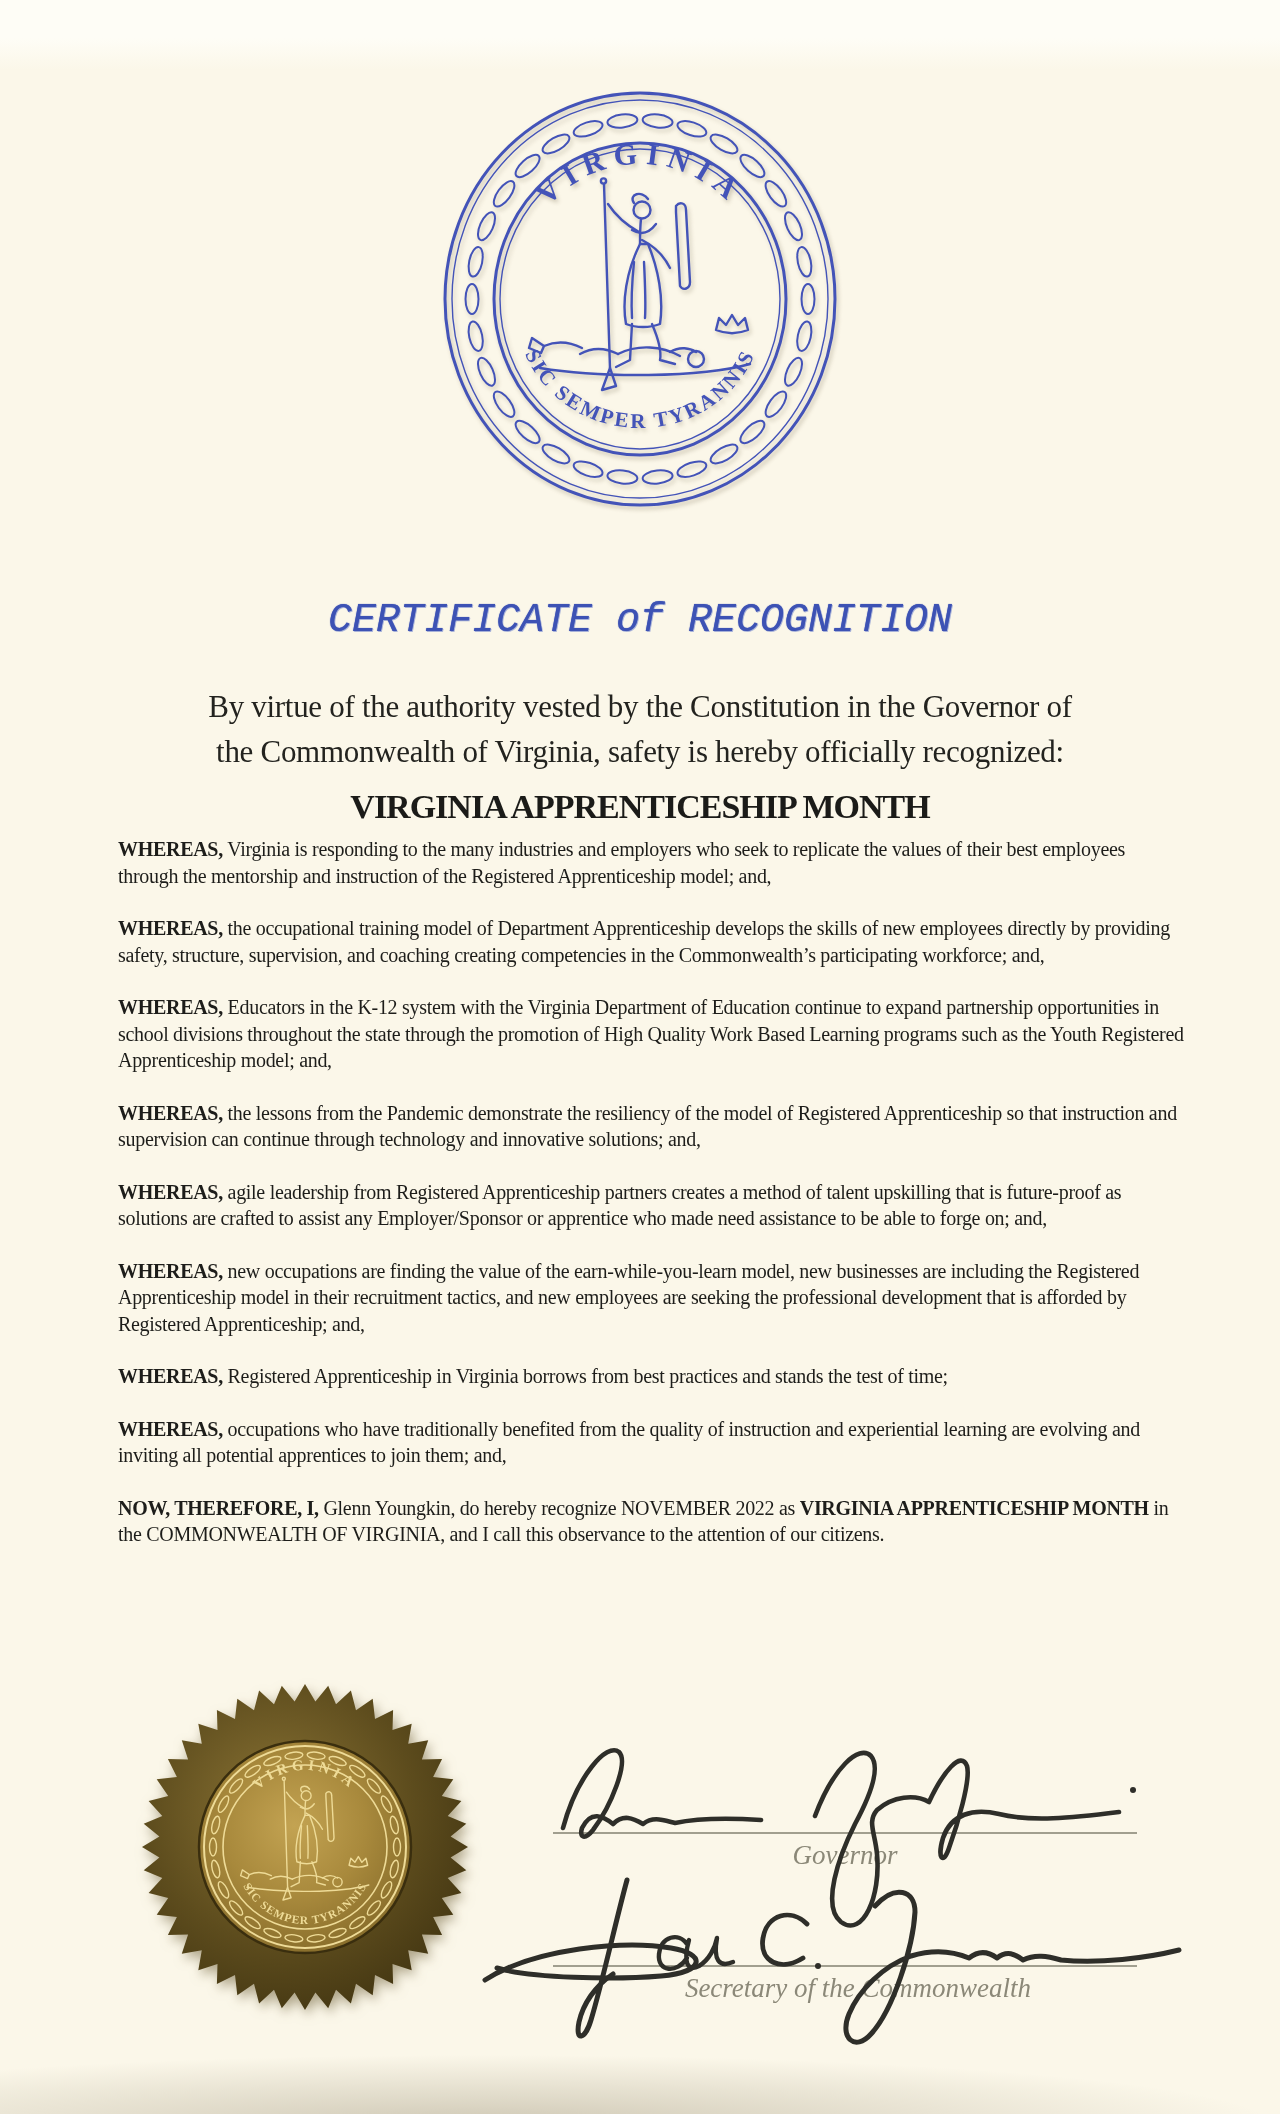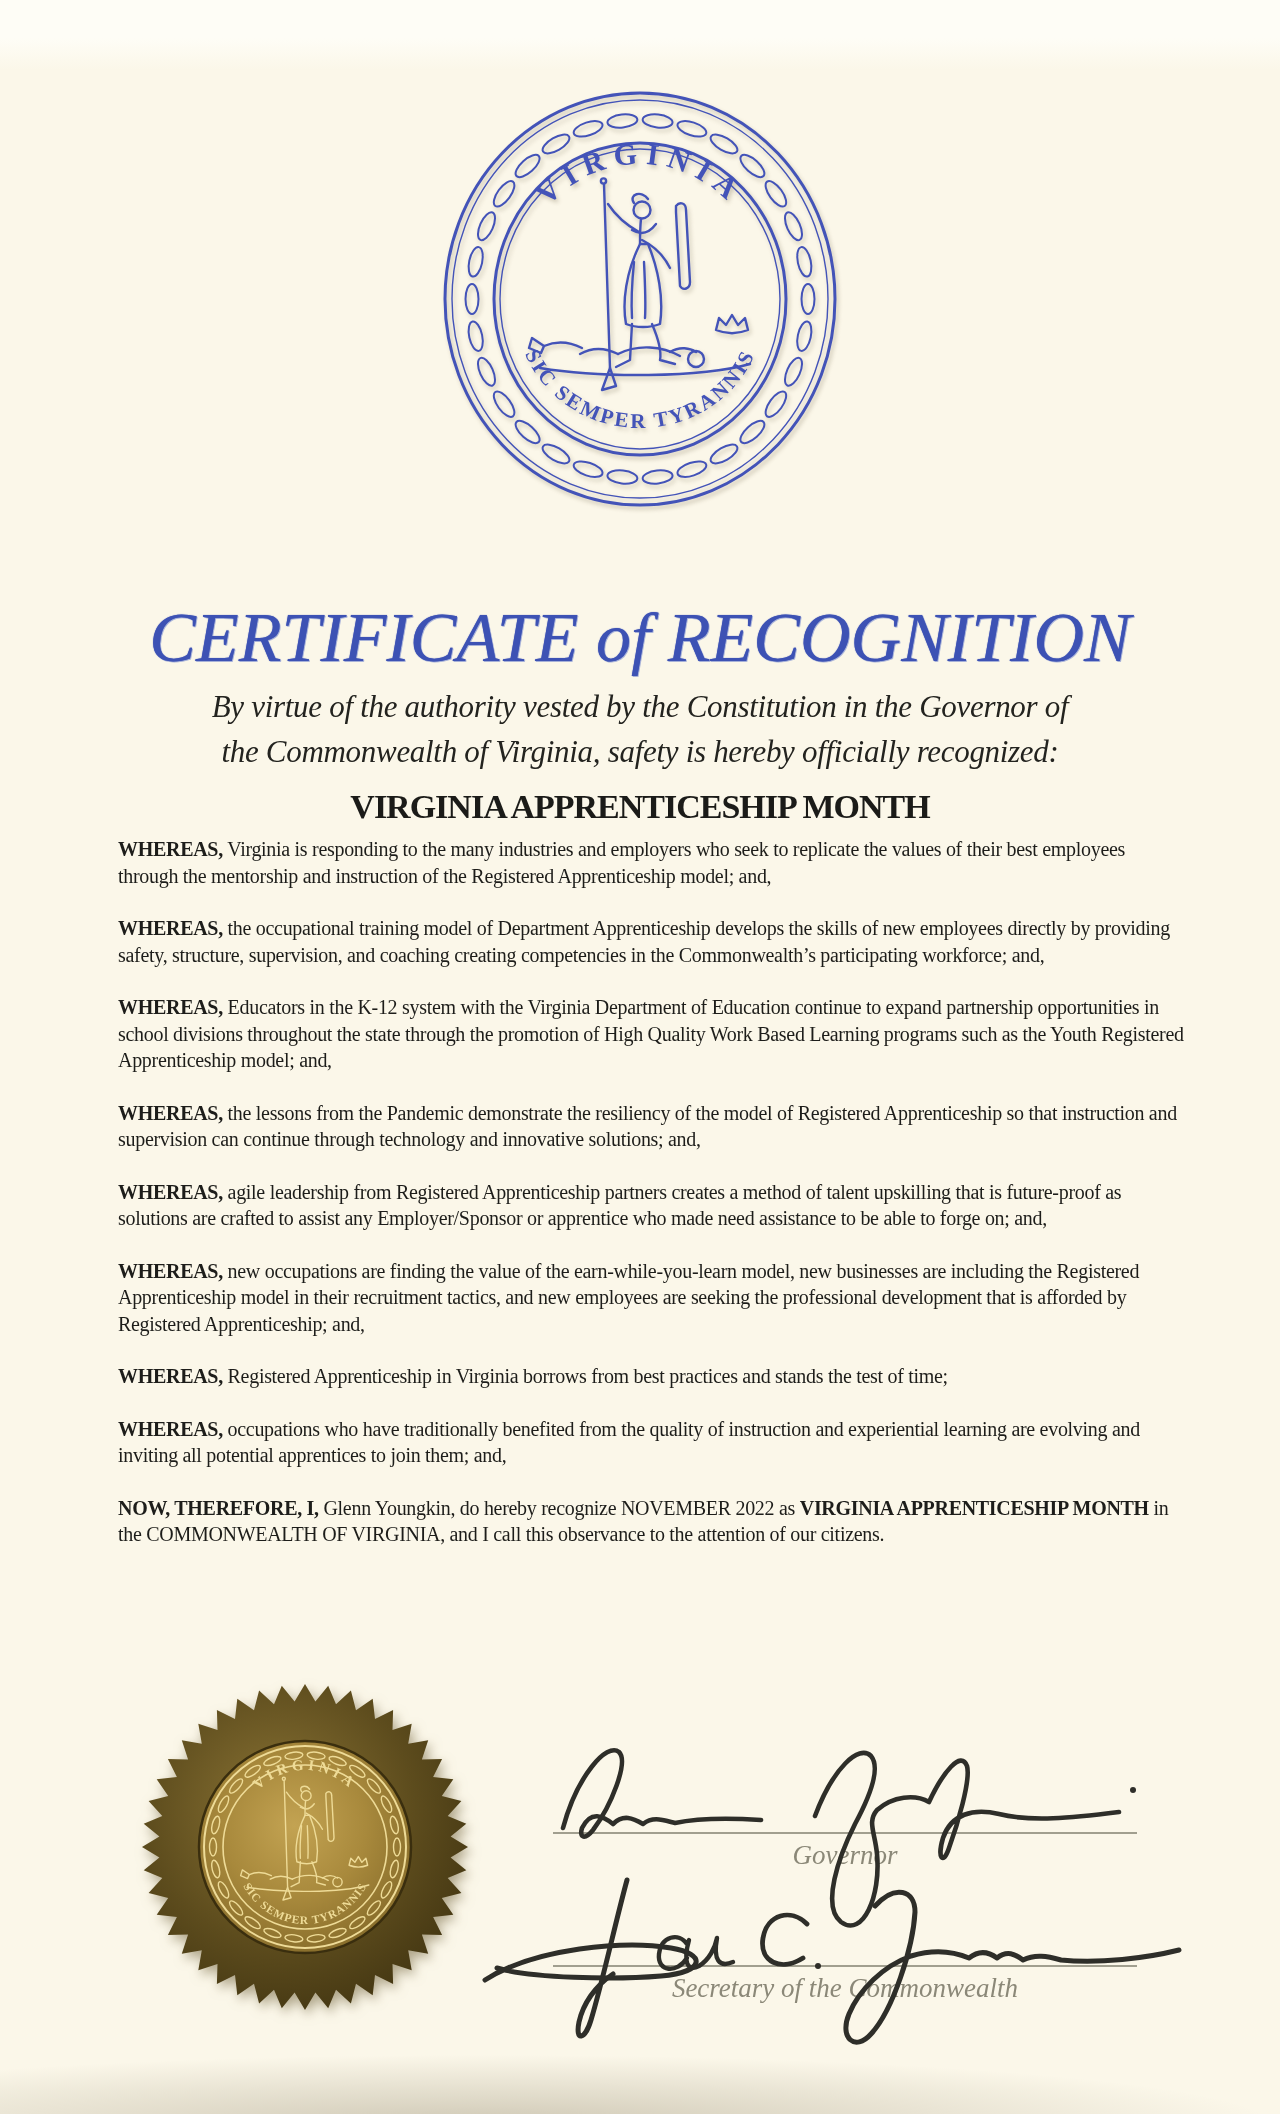--- a/index.html
+++ b/index.html
@@ -5,25 +5,25 @@
   html,body{margin:0;padding:0;}
   body{font-family:"Liberation Serif",serif;background:#e8e4d8;}
   #page{position:relative;width:1280px;height:2114px;margin:0 auto;overflow:hidden;
         background:linear-gradient(#fefdf6 0px,#fefdf6 38px,#fbf7e9 70px,#fbf7e9 100%);}
   
   .seal-blue{position:absolute;left:434px;top:84px;width:412px;height:430px;
              color:#4353b8;filter:drop-shadow(2px 3px 2px rgba(150,140,115,.45));}
   .seal-blue text{fill:currentColor;font-family:"Liberation Serif",serif;font-weight:bold;}
   
   .cert-title{position:absolute;left:0;top:598px;width:1280px;text-align:center;
-              font-family:Liberation Serif, serif;font-style:italic;font-size:70px;
+              font-family:Liberation Mono, monospace;font-style:italic;font-size:40px;
               color:#3d52b4;letter-spacing:0px;text-shadow:0 0 1px #3d52b4,1px 1px 0 rgba(120,140,210,.55);
               white-space:nowrap;}
   .cert-sub{position:absolute;left:0;top:684px;width:1280px;text-align:center;
-            font-style:italic;font-size:31px;line-height:45px;color:#23231f;letter-spacing:-.3px;}
+            font-size:31px;line-height:45px;color:#23231f;letter-spacing:-.3px;}
   .proc-head{position:absolute;left:0;top:788px;width:1280px;text-align:center;
              font-weight:bold;font-size:34px;letter-spacing:-1px;color:#1b1b18;white-space:nowrap;}
   
   .body-copy{position:absolute;left:110px;top:836px;width:1078px;color:#1d1d1a;
              font-size:20px;line-height:26.5px;letter-spacing:-.3px;}
   .body-copy p{margin:0 0 26px 8px;}
   .body-copy .b{font-weight:bold;}
   
   .seal-gold{position:absolute;left:137px;top:1682px;width:336px;height:330px;
              filter:drop-shadow(3px 5px 6px rgba(110,95,55,.55));}
@@ -199,21 +199,21 @@
 
   <div class="sig-line" style="left:553px;top:1832px;width:584px;"></div>
   <div class="sig-label" style="left:553px;top:1840px;width:584px;">Governor</div>
   <svg class="sig-ink" style="left:515px;top:1732px;" width="690" height="215" viewBox="0 0 690 215">
     <path stroke-width="4.6" d="M 48,96 C 62,44 92,10 104,20 C 114,30 96,74 78,98 C 70,108 64,106 67,96 C 76,78 88,84 98,92 C 108,82 118,86 128,92 C 138,84 148,88 160,91 C 184,86 214,86 246,88"></path>
     <path stroke-width="4.6" d="M 300,84 C 318,36 344,12 356,24 C 366,36 354,66 340,92 C 324,124 306,174 326,190 C 348,206 366,164 362,122 C 360,100 352,90 362,78 C 378,64 400,62 414,70 C 428,40 446,18 452,34 C 456,48 442,94 434,116 C 428,134 422,126 428,106 C 436,82 458,76 484,82 C 516,90 556,86 604,80"></path>
     <circle cx="618" cy="58" r="3" fill="currentColor" stroke="none"></circle>
   </svg>
 
   <div class="sig-line" style="left:553px;top:1965px;width:584px;"></div>
-  <div class="sig-label" style="left:553px;top:1973px;width:584px;">Secretary of the Commonwealth</div>
+  <div class="sig-label" style="left:566px;top:1973px;width:584px;">Secretary of the Commonwealth</div>
   <svg class="sig-ink" style="left:455px;top:1862px;" width="740" height="225" viewBox="0 0 740 225">
     <path stroke-width="5" d="M 30,118 C 80,86 170,78 216,86 C 252,92 250,110 206,114 C 158,118 76,116 42,106"></path>
     <path stroke-width="5" d="M 172,18 C 160,62 148,118 136,158 C 130,178 120,180 124,160 C 128,142 140,124 158,112"></path>
     <path stroke-width="4.4" d="M 232,82 C 224,70 206,74 204,92 C 202,110 222,112 232,96 M 234,78 C 228,100 232,110 244,104 C 254,98 260,86 262,76 C 258,98 264,106 278,100"></path>
     <path stroke-width="4.8" d="M 352,62 C 336,46 312,52 308,76 C 304,100 326,110 348,96"></path>
     <circle cx="363" cy="104" r="3" fill="currentColor" stroke="none"></circle>
     <path stroke-width="5" d="M 420,44 C 440,22 460,28 460,50 C 458,86 438,148 416,172 C 400,190 384,176 394,152 C 404,128 428,104 456,94 C 482,86 500,90 514,96 C 524,88 534,90 542,96 C 552,88 560,92 568,98 C 580,92 592,94 606,98 C 644,102 692,96 724,88"></path>
   </svg>
 
   <div class="bottom-shade"></div>

